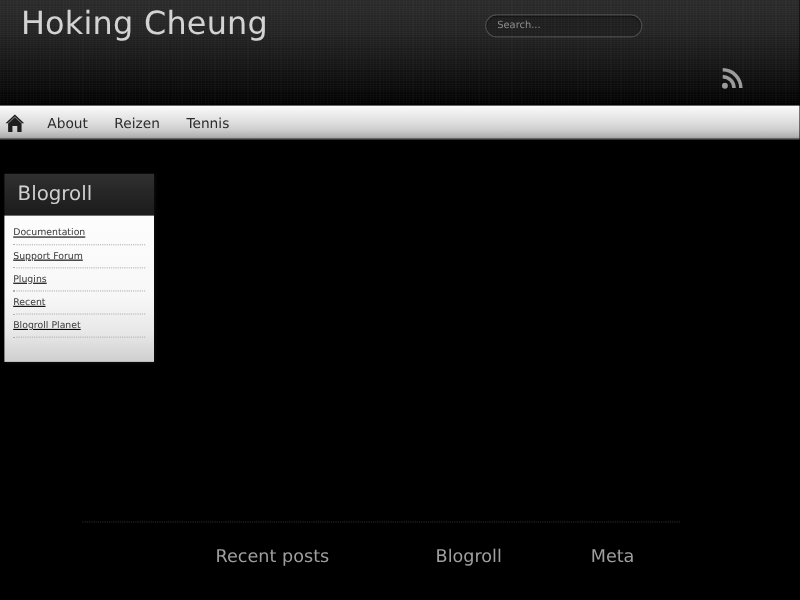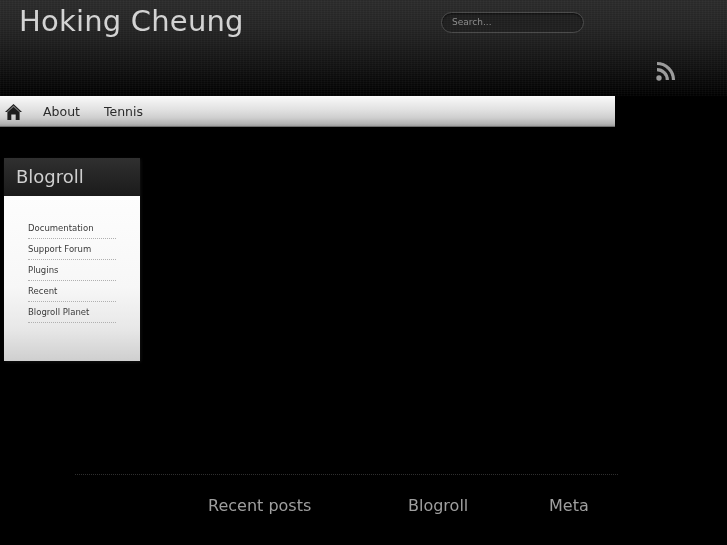--- a/index.html
+++ b/index.html
@@ -85,21 +85,21 @@
     top: 61px;
     width: 22px;
     height: 22px;
     display: block;
   }
 
   
   #main-nav {
     position: absolute;
     left: 0; top: 96px;
-    width: 615px;
+    width: 727px;
     height: 31px;
     background: linear-gradient(to bottom,
       #fbfbfb 0%,
       #f0f0f0 18%,
       #e0e0e0 48%,
       #cfcfcf 72%,
       #b4b4b4 92%,
       #9f9f9f 100%);
     border-bottom: 1px solid #6f6f6f;
     box-sizing: border-box;
@@ -175,22 +175,23 @@
     background: linear-gradient(to bottom,
       #fdfdfd 0%,
       #f7f7f7 55%,
       #e8e8e8 80%,
       #cfcfcf 100%);
     padding: 6px 8px 22px 8px;
     box-sizing: border-box;
   }
   .widget-list {
     list-style: none;
-    margin: 16px;
+    margin: 0;
     padding: 0;
+    text-decoration: underline;
   }
   .widget-list li {
     border-bottom: 1px dotted #b0b0b0;
   }
   .widget-link {
     display: block;
     color: #3a3a3a;
     text-decoration: none;
     font-size: 8.5px;
     line-height: 20px;
@@ -201,21 +202,21 @@
   #footer-divider {
     position: absolute;
     left: 75px;
     top: 347px;
     width: 543px;
     height: 0;
     border-top: 1px dotted #2e2e2e;
   }
   #site-footer {
     position: absolute;
-    left: 12px;
+    left: 0;
     top: 368px;
     width: 714px;
     height: 50px;
   }
   .footer-col {
     position: absolute;
     top: 0;
   }
   #footer-col-0 { left: 196px; }
   #footer-col-1 { left: 396px; }
@@ -255,20 +256,23 @@
         <svg width="19" height="18" viewBox="0 0 19 18">
           <path d="M9.5 1 L18 9 L15.6 9 L15.6 17 L11.7 17 L11.7 11.6 L7.3 11.6 L7.3 17 L3.4 17 L3.4 9 L1 9 Z" fill="#1e1e1e"></path>
           <path d="M9.5 2.6 L16.3 9.1 L15.1 9.1 L9.5 3.9 L3.9 9.1 L2.7 9.1 Z" fill="#cdcdcd" opacity="0.55"></path>
         </svg>
       </a>
     </li>
     <li>
       <a class="nav-link" href="#">About</a>
     </li>
     <li>
+      <a class="nav-link" href="#">Reizen</a>
+    </li>
+    <li>
       <a class="nav-link" href="#">Tennis</a>
     </li>
   </ul>
 </nav>
 
 <div id="content-area">
 
 
   <aside id="sidebar">
     <section class="widget">

